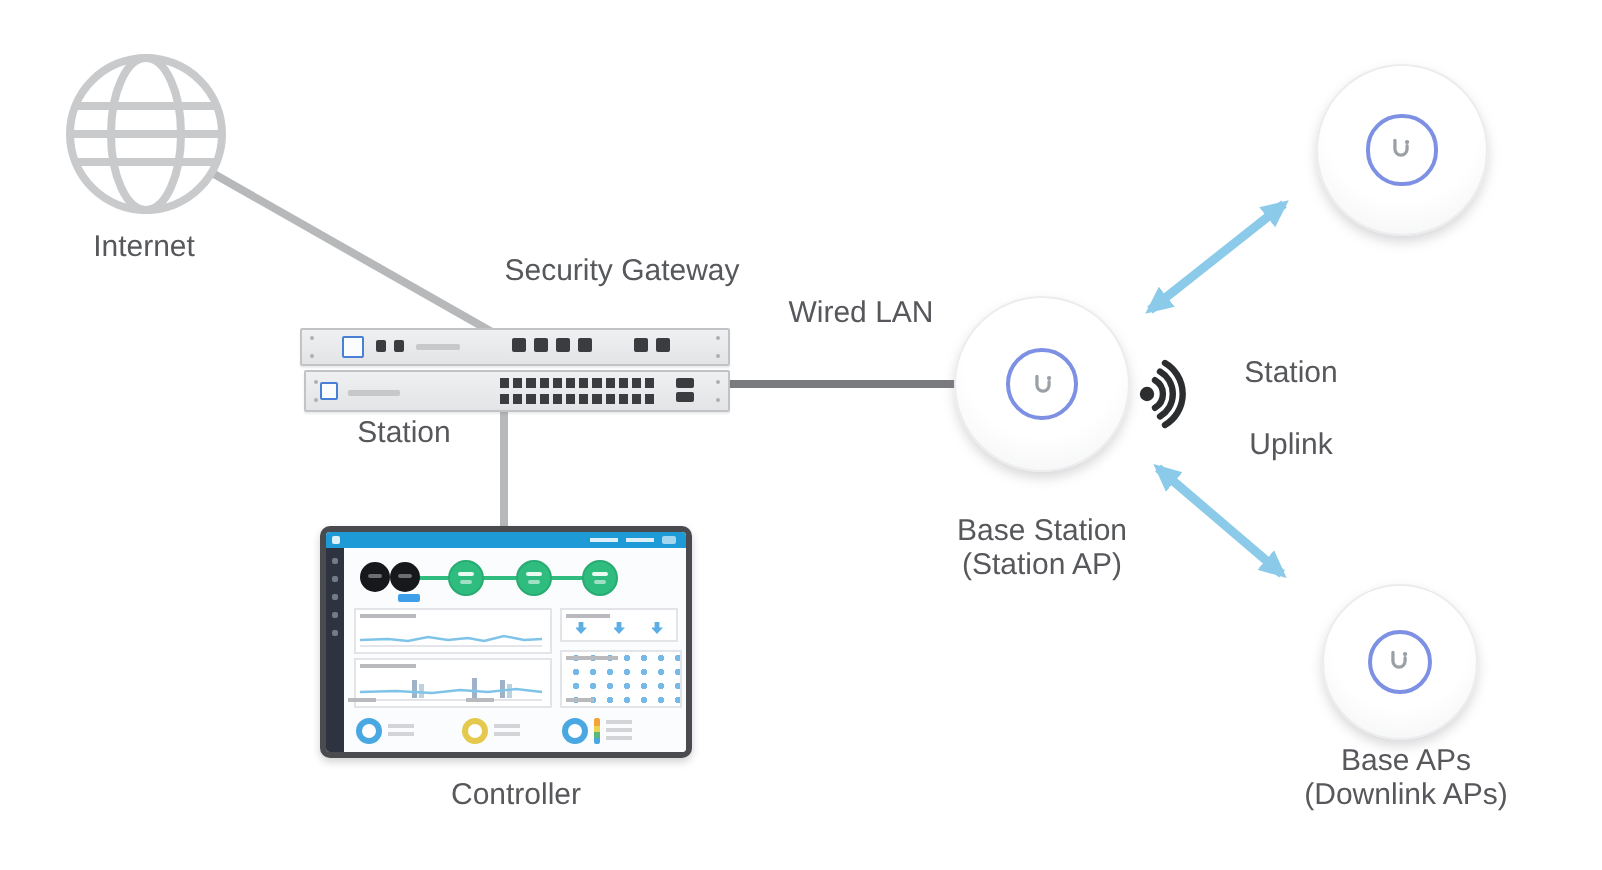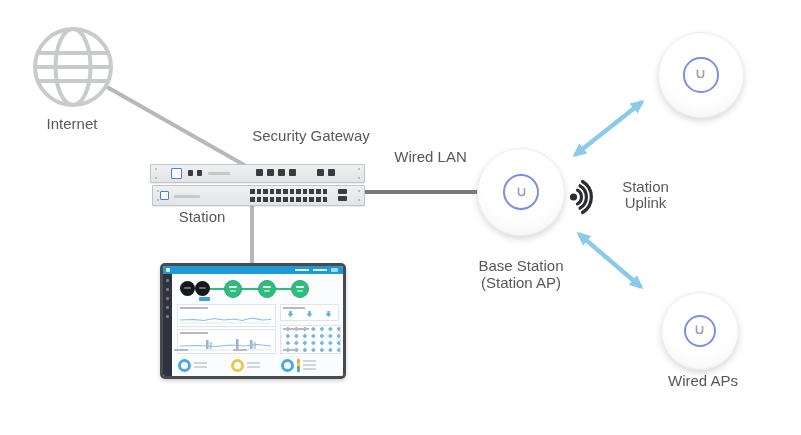--- a/index.html
+++ b/index.html
@@ -226,20 +226,21 @@
             <span class="legend">
                 <i></i>
                 <i></i>
                 <i></i>
               </span>
           </div>
         </div>
       </div>
     </div>
   </div>
+  <div class="label" style="left:208px;top:390px;width:100px;">Controller</div>
 
   <div class="label" style="left:378px;top:148px;width:105px;line-height:17px;">
     <span style="display:block;">Wired LAN</span>
   </div>
 
   <div class="ap" style="left:477px;top:148px;width:86px;height:86px;">
     <div class="ring">
       <svg width="11" height="13" viewBox="0 0 10 12">
         <path d="M2.2 2 v4 a2.8 2.8 0 0 0 5.6 0 v-1.6" fill="none" stroke="#9aa0a5" stroke-width="1.5" stroke-linecap="round"></path>
         <circle cx="7.8" cy="2.8" r="1" fill="#9aa0a5"></circle>
@@ -254,37 +255,38 @@
   <svg style="position:absolute;left:569px;top:176px;z-index:3;" width="32" height="42" viewBox="0 0 32 42">
     <circle cx="4.5" cy="21" r="3.6" fill="#2c2d2f"></circle>
     <g fill="none" stroke="#2c2d2f" stroke-width="3.2" stroke-linecap="round">
       <path d="M 8.5,14.1 A 8,8 0 0 1 8.5,27.9"></path>
       <path d="M 11,9.8 A 13,13 0 0 1 11,32.2"></path>
       <path d="M 13.5,5.5 A 18,18 0 0 1 13.5,36.5"></path>
     </g>
   </svg>
   <div class="label" style="left:603px;top:179px;width:85px;line-height:16px;">
     <span style="display:block;">Station</span>
-    <span style="display:block;">Uplink</span>
+    <span style="display:block;margin-top:20px;">Uplink</span>
   </div>
 
   <div class="ap" style="left:658px;top:32px;width:84px;height:84px;">
     <div class="ring">
       <svg width="11" height="13" viewBox="0 0 10 12">
         <path d="M2.2 2 v4 a2.8 2.8 0 0 0 5.6 0 v-1.6" fill="none" stroke="#9aa0a5" stroke-width="1.5" stroke-linecap="round"></path>
         <circle cx="7.8" cy="2.8" r="1" fill="#9aa0a5"></circle>
       </svg>
     </div>
   </div>
 
   <div class="ap" style="left:661px;top:292px;width:76px;height:76px;">
     <div class="ring">
       <svg width="11" height="13" viewBox="0 0 10 12">
         <path d="M2.2 2 v4 a2.8 2.8 0 0 0 5.6 0 v-1.6" fill="none" stroke="#9aa0a5" stroke-width="1.5" stroke-linecap="round"></path>
         <circle cx="7.8" cy="2.8" r="1" fill="#9aa0a5"></circle>
       </svg>
     </div>
   </div>
   <div class="label" style="left:628px;top:373px;width:150px;">
-    <span style="display:block;">Wired APs</span>
+    <span style="display:block;">Base APs</span>
+    <span style="display:block;">(Downlink APs)</span>
   </div>
 
 </div>
 
 </body></html>

